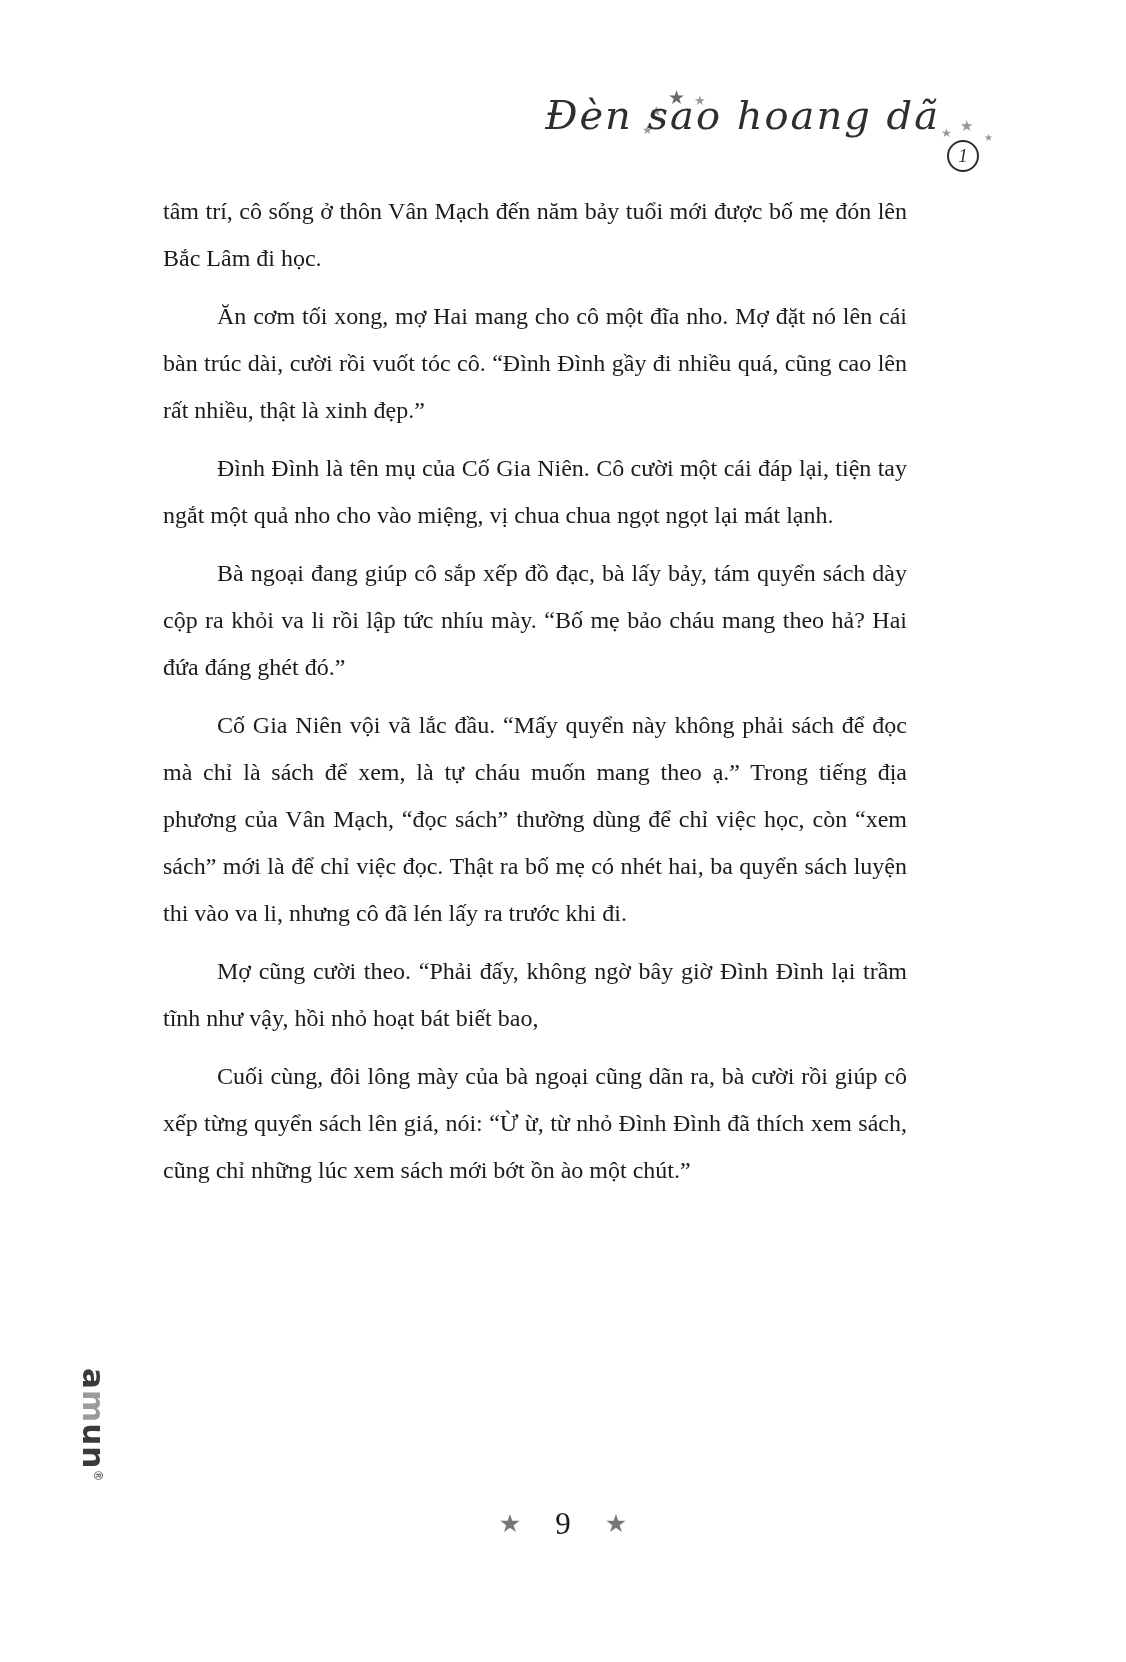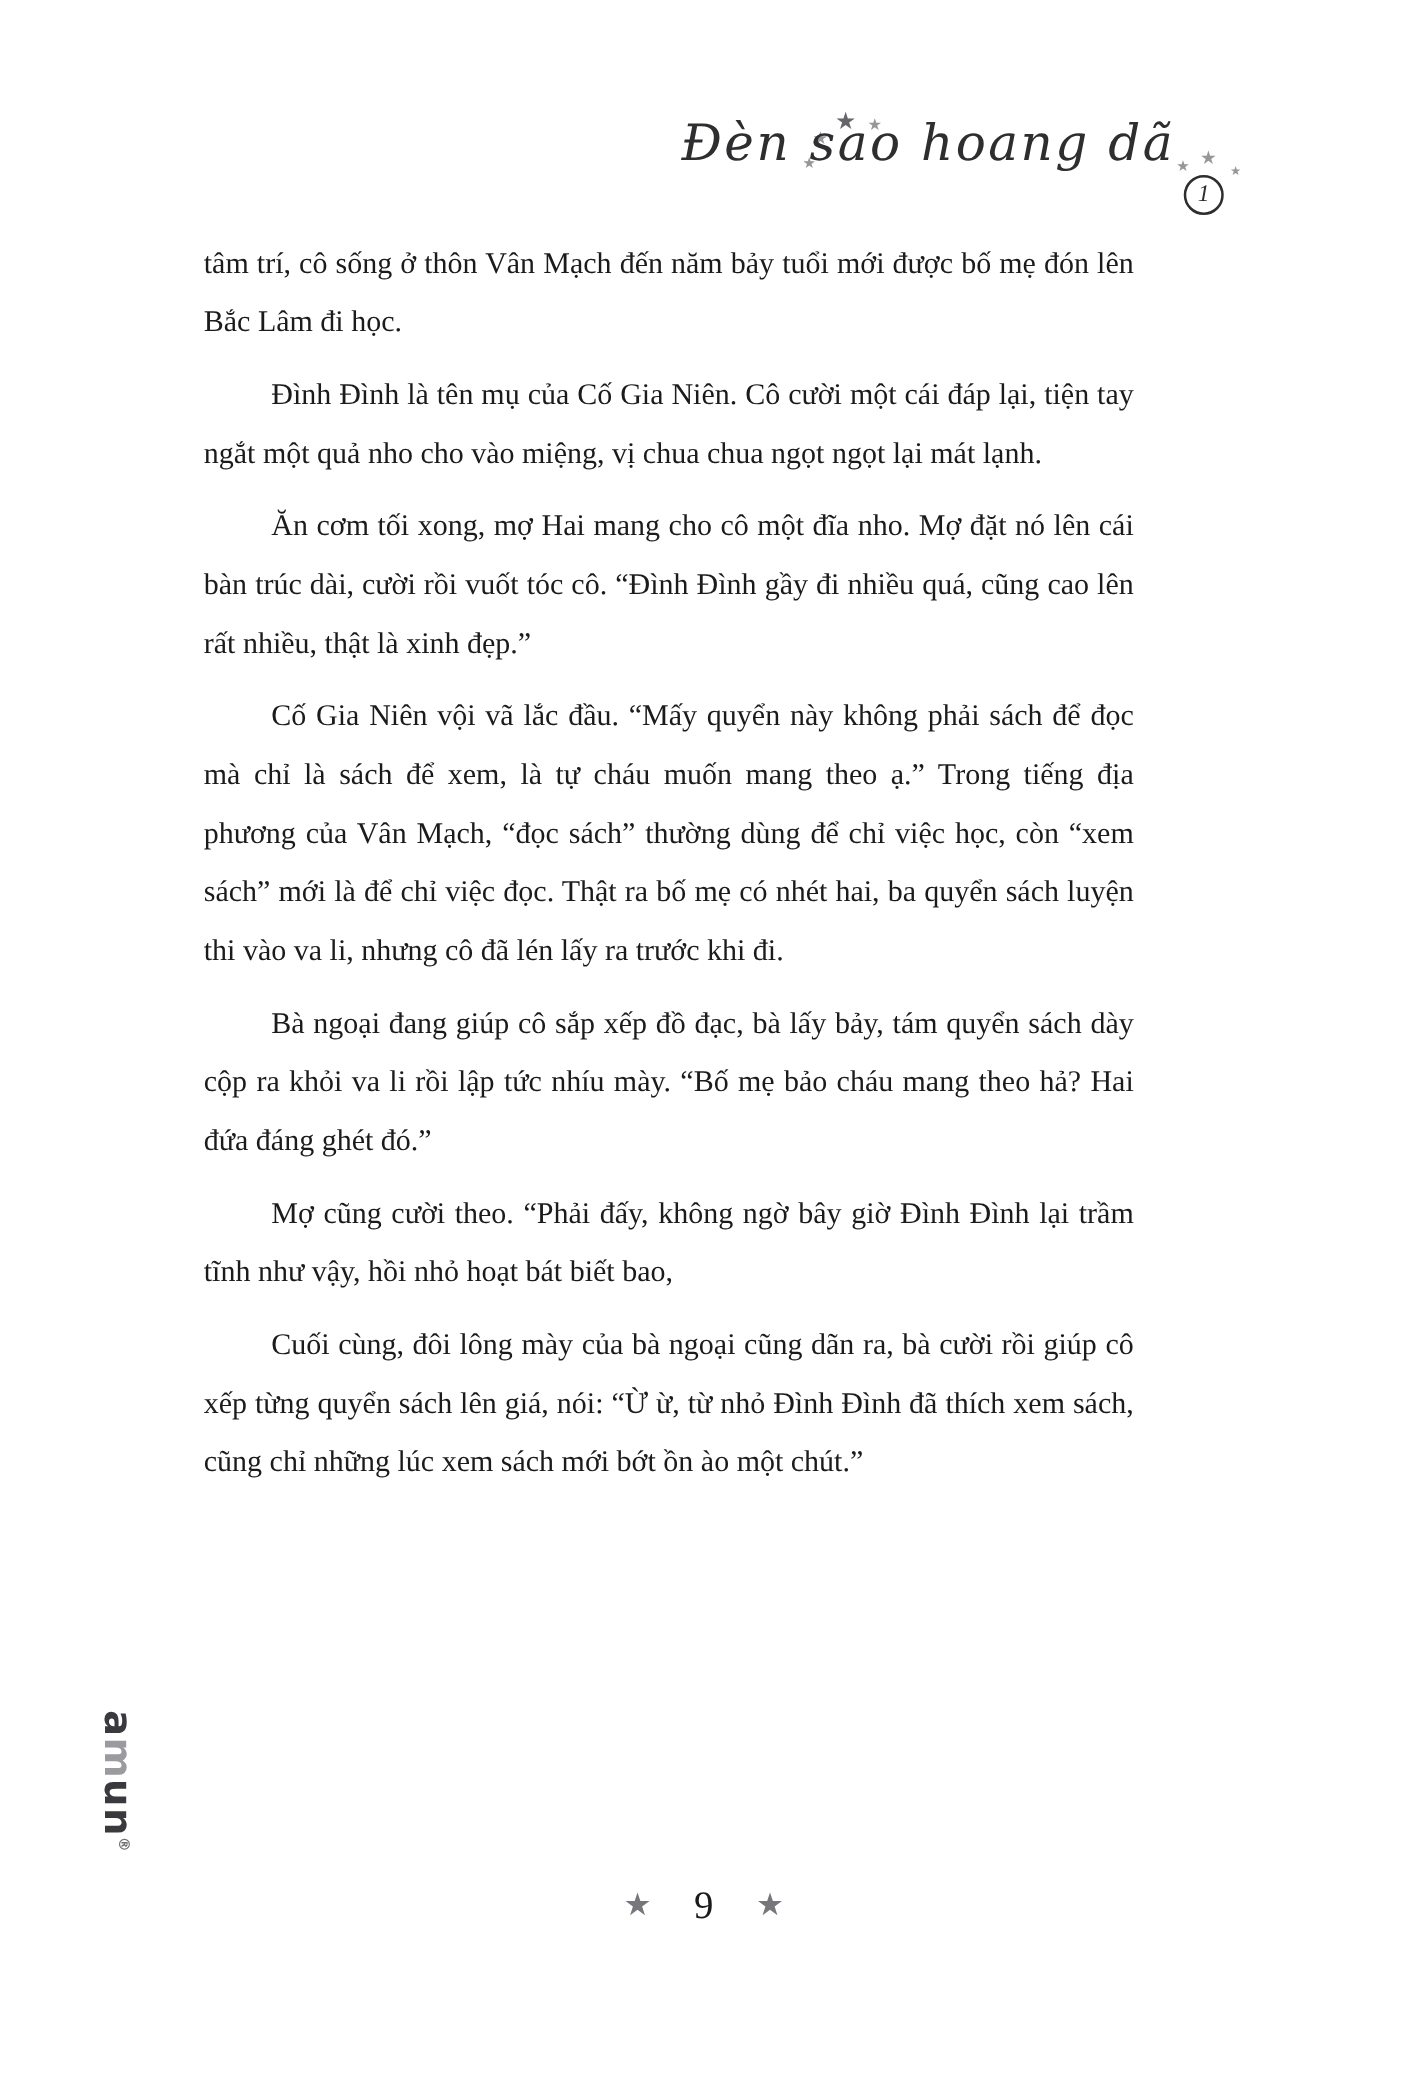--- a/index.html
+++ b/index.html
@@ -138,24 +138,24 @@
 
   <span class="star s-right-1">★</span>
   <span class="star s-right-2">★</span>
   <span class="star s-right-3">★</span>
 
   <span class="volume-badge">1</span>
 </div>
 
 <div class="content">
   <p class="continuation">tâm trí, cô sống ở thôn Vân Mạch đến năm bảy tuổi mới được bố mẹ đón lên Bắc Lâm đi học.</p>
+  <p>Ăn cơm tối xong, mợ Hai mang cho cô một đĩa nho. Mợ đặt nó lên cái bàn trúc dài, cười rồi vuốt tóc cô. “Đình Đình gầy đi nhiều quá, cũng cao lên rất nhiều, thật là xinh đẹp.”</p>
   <p>Đình Đình là tên mụ của Cố Gia Niên. Cô cười một cái đáp lại, tiện tay ngắt một quả nho cho vào miệng, vị chua chua ngọt ngọt lại mát lạnh.</p>
-  <p>Ăn cơm tối xong, mợ Hai mang cho cô một đĩa nho. Mợ đặt nó lên cái bàn trúc dài, cười rồi vuốt tóc cô. “Đình Đình gầy đi nhiều quá, cũng cao lên rất nhiều, thật là xinh đẹp.”</p>
+  <p>Bà ngoại đang giúp cô sắp xếp đồ đạc, bà lấy bảy, tám quyển sách dày cộp ra khỏi va li rồi lập tức nhíu mày. “Bố mẹ bảo cháu mang theo hả? Hai đứa đáng ghét đó.”</p>
   <p>Cố Gia Niên vội vã lắc đầu. “Mấy quyển này không phải sách để đọc mà chỉ là sách để xem, là tự cháu muốn mang theo ạ.” Trong tiếng địa phương của Vân Mạch, “đọc sách” thường dùng để chỉ việc học, còn “xem sách” mới là để chỉ việc đọc. Thật ra bố mẹ có nhét hai, ba quyển sách luyện thi vào va li, nhưng cô đã lén lấy ra trước khi đi.</p>
-  <p>Bà ngoại đang giúp cô sắp xếp đồ đạc, bà lấy bảy, tám quyển sách dày cộp ra khỏi va li rồi lập tức nhíu mày. “Bố mẹ bảo cháu mang theo hả? Hai đứa đáng ghét đó.”</p>
   <p>Mợ cũng cười theo. “Phải đấy, không ngờ bây giờ Đình Đình lại trầm tĩnh như vậy, hồi nhỏ hoạt bát biết bao,</p>
   <p>Cuối cùng, đôi lông mày của bà ngoại cũng dãn ra, bà cười rồi giúp cô xếp từng quyển sách lên giá, nói: “Ừ ừ, từ nhỏ Đình Đình đã thích xem sách, cũng chỉ những lúc xem sách mới bớt ồn ào một chút.”</p>
 </div>
 
 <div class="brand-anchor">
   <div class="brand-rot">
     <span>a</span><span class="brand-m">m</span><span>un</span><span class="brand-reg">®</span>
   </div>
 </div>
 

